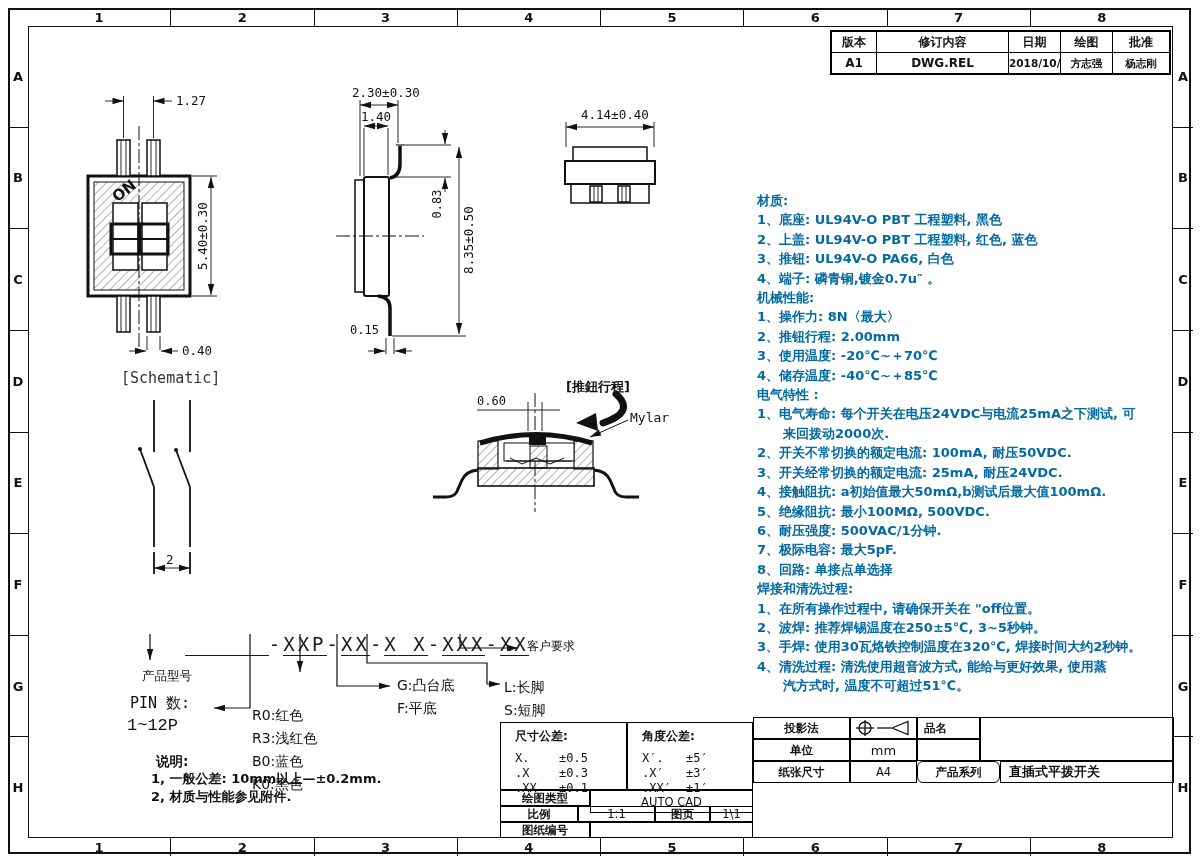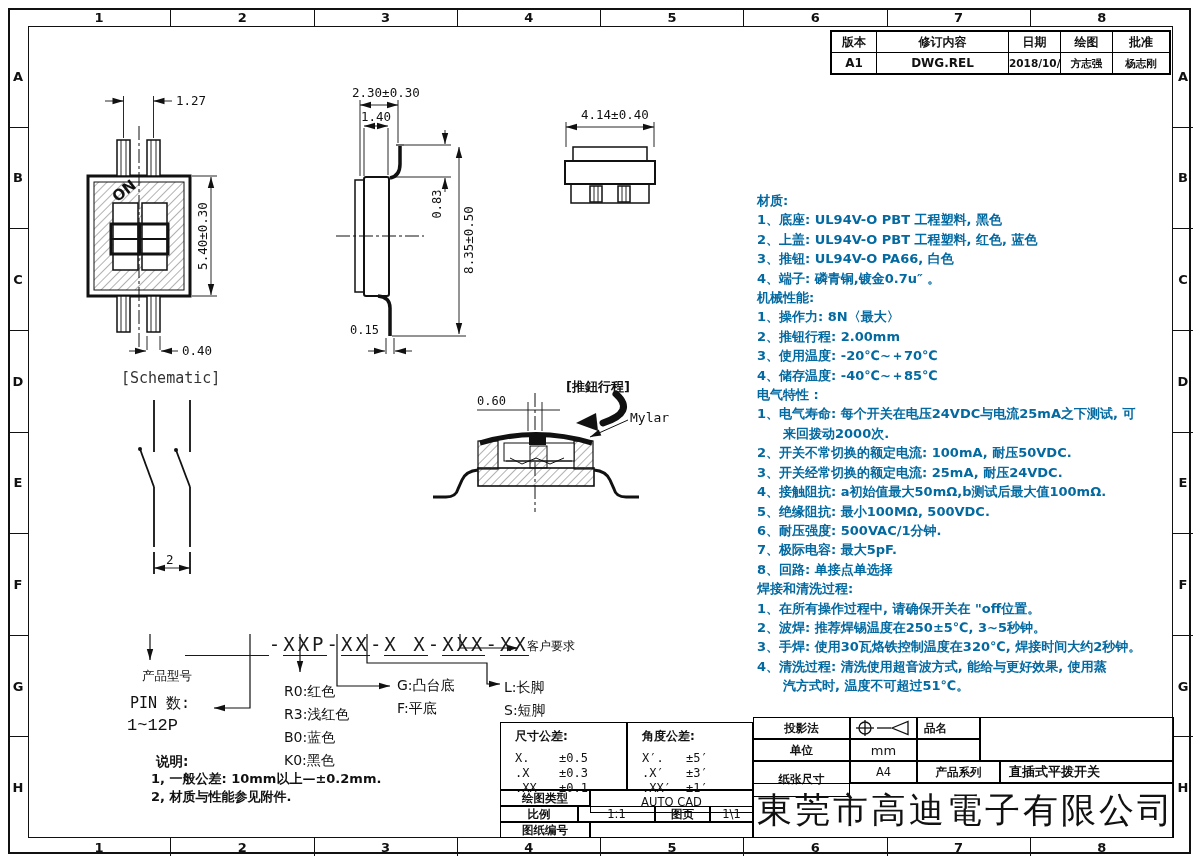--- a/index.html
+++ b/index.html
@@ -302,21 +302,21 @@
 
   <div class="pn">
     <span class="pn-blank u"></span><span>-</span><span class="u">XXP</span><span>-</span><span class="u">XX</span><span>-</span><span class="u">X X</span><span>-</span><span class="u">XXX</span><span>-</span><span class="u">XX</span>
   </div>
 
   <div class="pn-label" style="left:142px;top:668px;font-size:12.5px;">产品型号</div>
   <div class="pn-label cad" style="left:130px;top:694px;font-size:15px;">PIN 数:</div>
   <div class="pn-label cad" style="left:127px;top:716px;font-size:17px;font-family:Liberation Mono, monospace;">1~12P</div>
   <div class="pn-label" style="left:527px;top:638px;font-size:12px;">客户要求</div>
 
-  <div class="pn-list" style="left:252px;top:680px;margin-left:32px;">
+  <div class="pn-list" style="left:252px;top:704px;">
       <div>R0:红色</div>
       <div>R3:浅红色</div>
       <div>B0:蓝色</div>
       <div>K0:黑色</div>
     </div>
   <div class="pn-list" style="left:397px;top:674px;">
       <div>G:凸台底</div>
       <div>F:平底</div>
     </div>
   <div class="pn-list" style="left:504px;top:676px;">
@@ -362,19 +362,18 @@
         <line x1="22" y1="9" x2="36" y2="9"></line>
         <polygon points="37,9 53,2.5 53,15.5"></polygon>
       </g>
     </svg>
   </div>
   <div class="cell lbl" style="left:917px;top:717px;width:63px;height:22px;justify-content:flex-start;padding-left:6px;">品名</div>
   <div class="cell" style="left:980px;top:717px;width:194px;height:44px;"></div>
   <div class="cell lbl" style="left:753px;top:739px;width:97px;height:22px;">单位</div>
   <div class="cell" style="left:850px;top:739px;width:67px;height:22px;font-size:13px;">mm</div>
   <div class="cell" style="left:917px;top:739px;width:63px;height:22px;"></div>
-  <div class="cell lbl" style="left:753px;top:761px;width:97px;height:36px;">纸张尺寸</div>
+  <div class="cell lbl" style="left:753px;top:761px;width:97px;height:22px;">纸张尺寸</div>
   <div class="cell" style="left:850px;top:761px;width:67px;height:22px;">A4</div>
-  <div class="cell lbl" style="left:917px;top:761px;width:83px;height:22px;">产品系列</div>
+  <div class="cell lbl" style="left:917px;top:761px;width:83px;height:22px;border-radius:6px;">产品系列</div>
   <div class="cell left" style="left:1000px;top:761px;width:174px;height:22px;font-weight:bold;font-size:13px;">直插式平拨开关</div>
-  <div class="cell company" style="left:753px;top:783px;width:421px;height:55px;">東莞市高迪電子有限公司</div>
 
 </div>
 
 </body></html>

